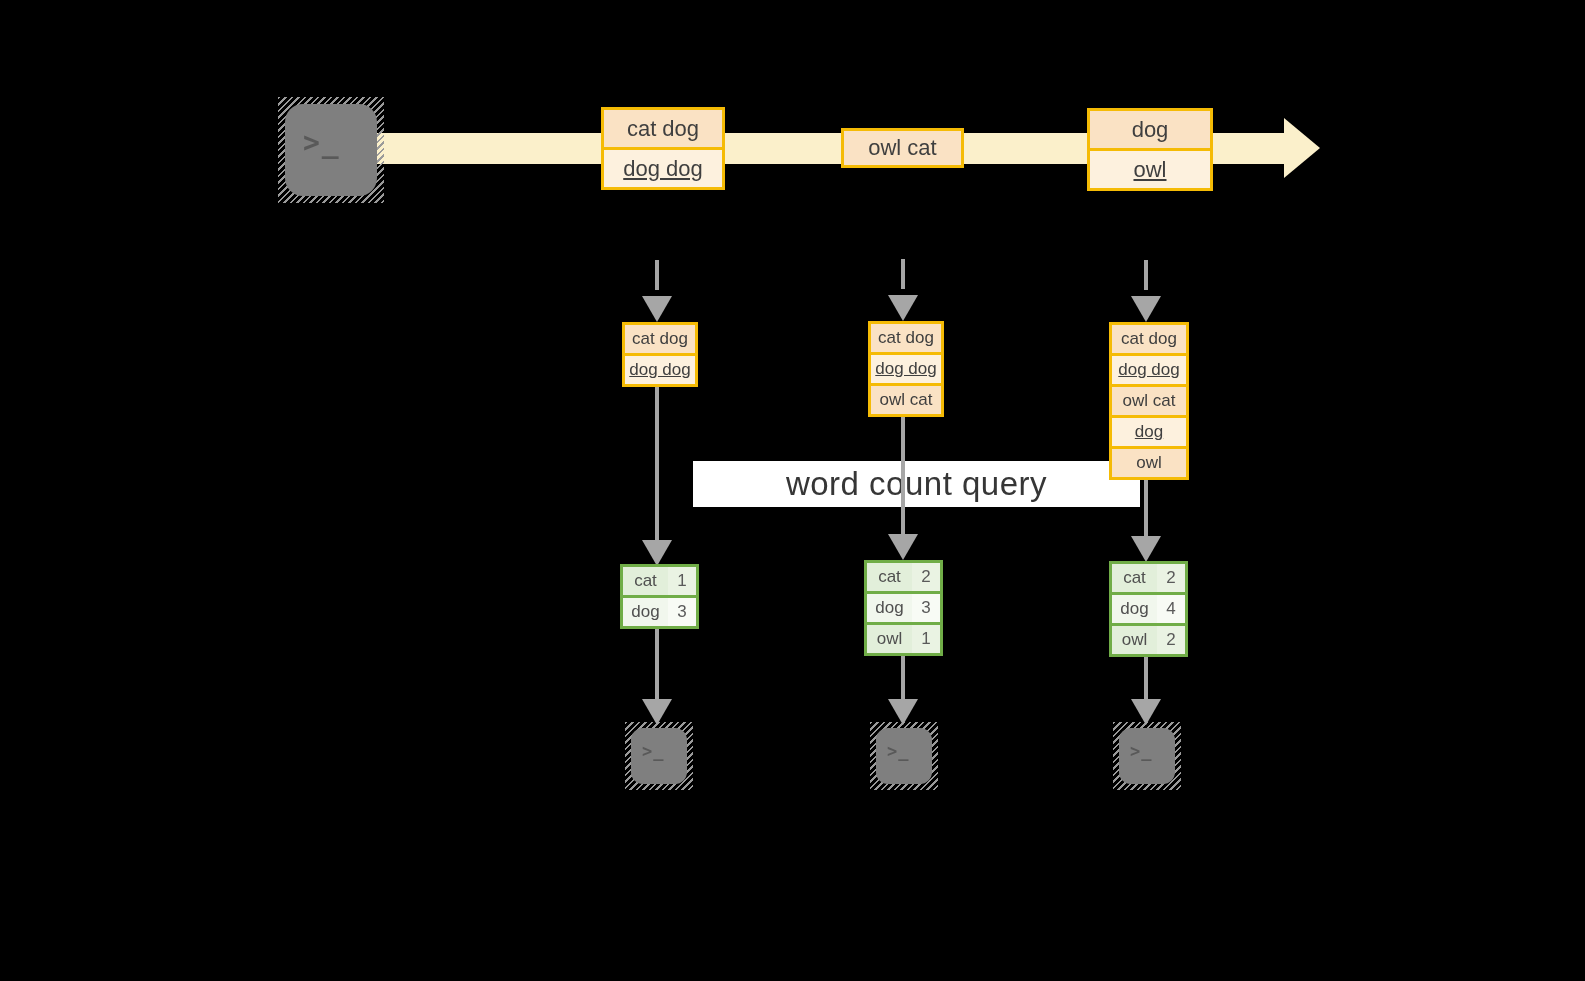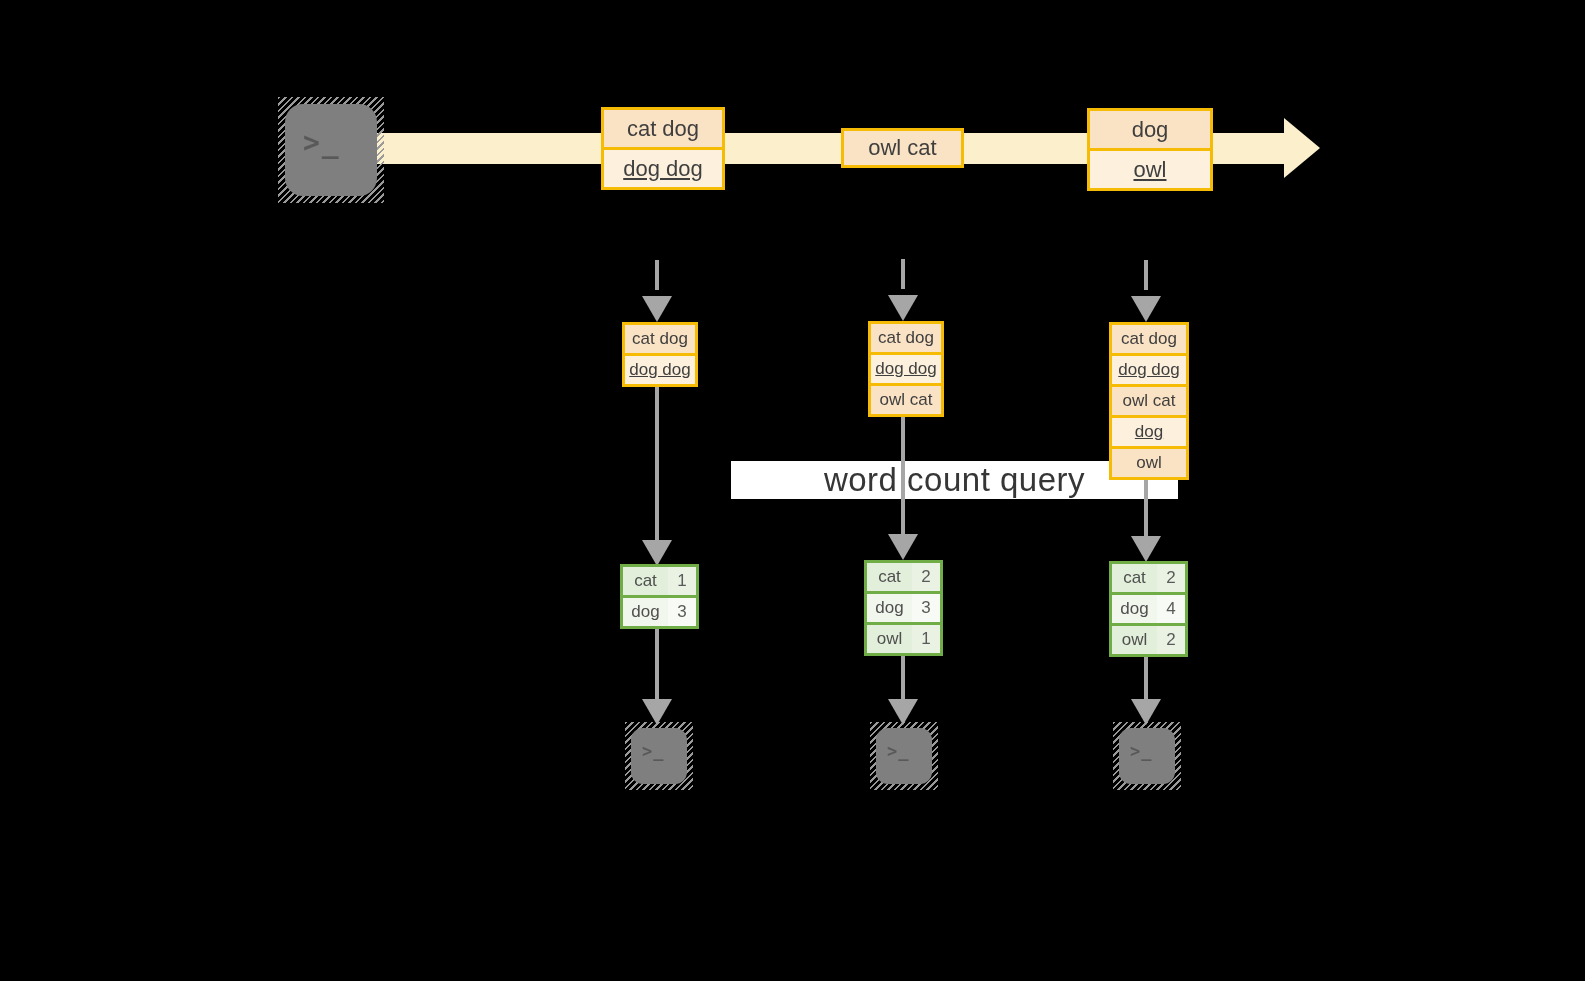--- a/index.html
+++ b/index.html
@@ -58,23 +58,23 @@
     position:absolute;width:4px;z-index:3;
     background:repeating-linear-gradient(to bottom,var(--arrow,#a6a6a6) 0 30px,transparent 30px 42px);
   }
   .ah{
     position:absolute;width:0;height:0;z-index:3;
     border-left:15px solid transparent;border-right:15px solid transparent;
     border-top:26px solid var(--arrow,#a6a6a6);
   }
   
   .banner{
-    position:absolute;left:693px;top:461px;width:447px;height:38px;
+    position:absolute;left:693px;top:461px;width:447px;height:46px;
     background:var(--banner-bg,#fff);z-index:2;
-    display:flex;align-items:center;justify-content:center;margin-left:38px;
+    display:flex;align-items:center;justify-content:center;
   }
   .banner span{
     font-size:33px;font-weight:300;color:var(--banner-text,#363636);
     letter-spacing:0.5px;
   }
   
   .gtable{
     position:absolute;border:3px solid var(--table-border,#70ad47);
     background:var(--table-border,#70ad47);
     display:flex;flex-direction:column;gap:3px;z-index:4;width:73px;

